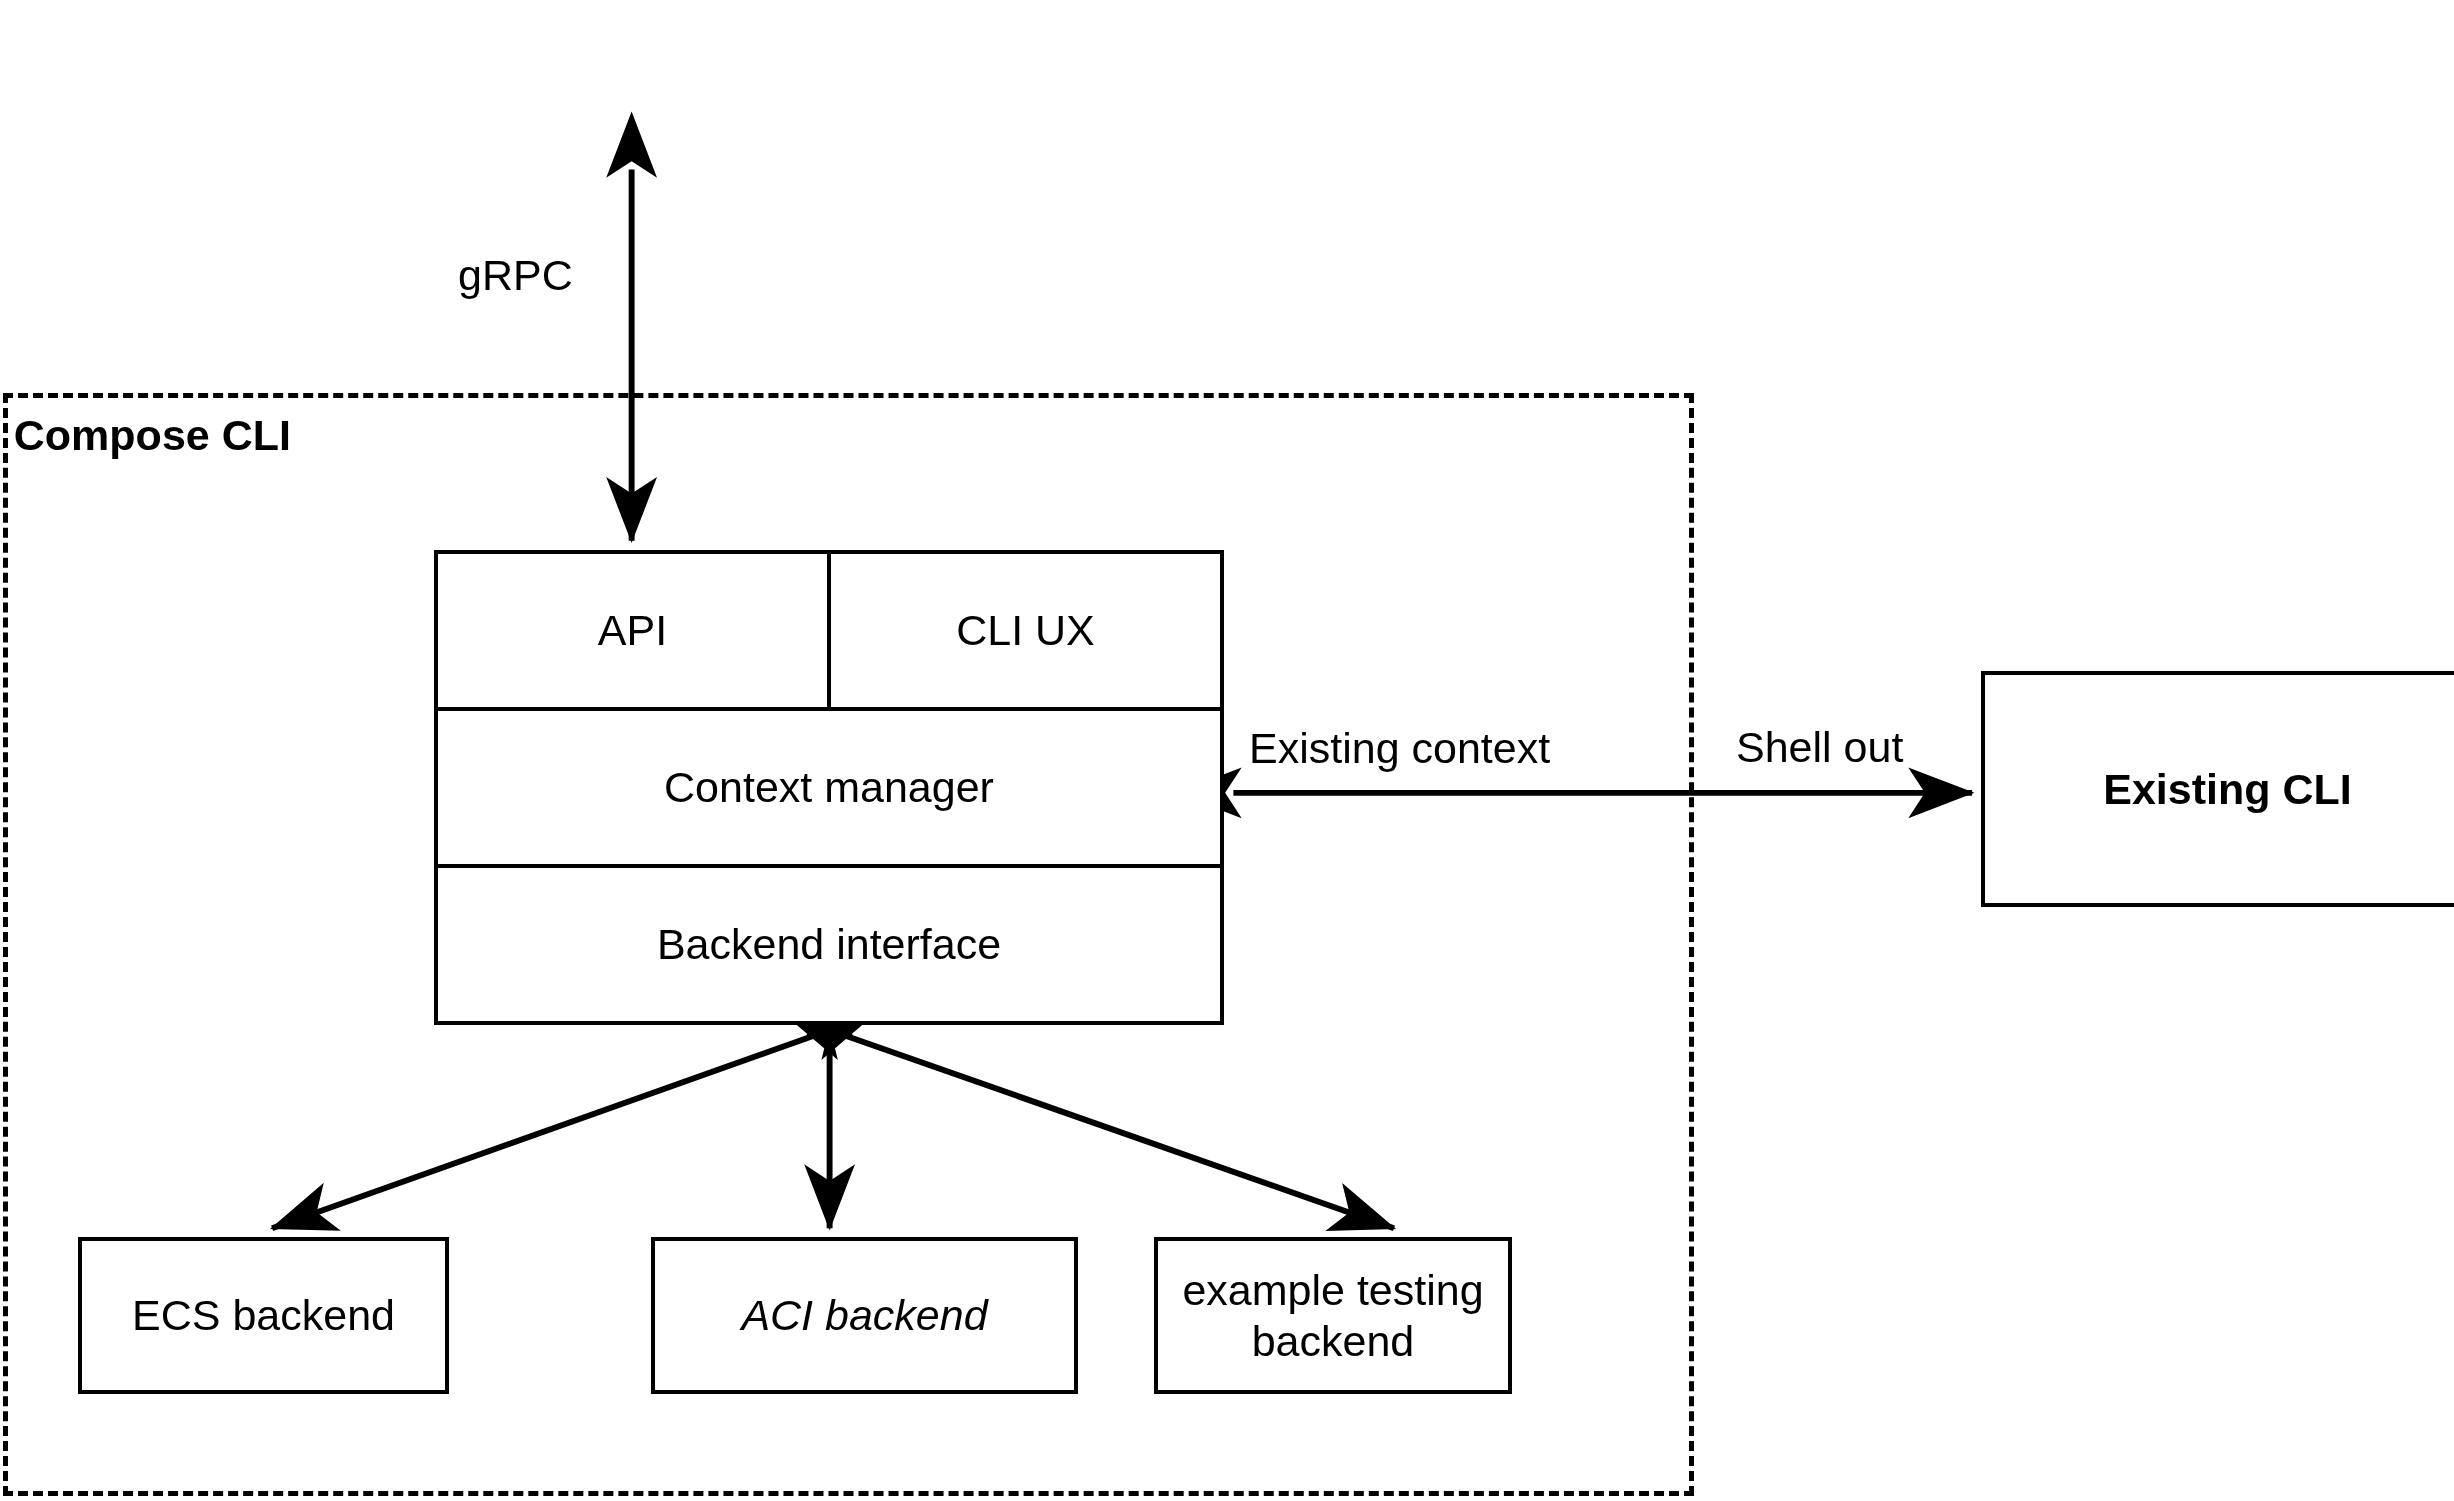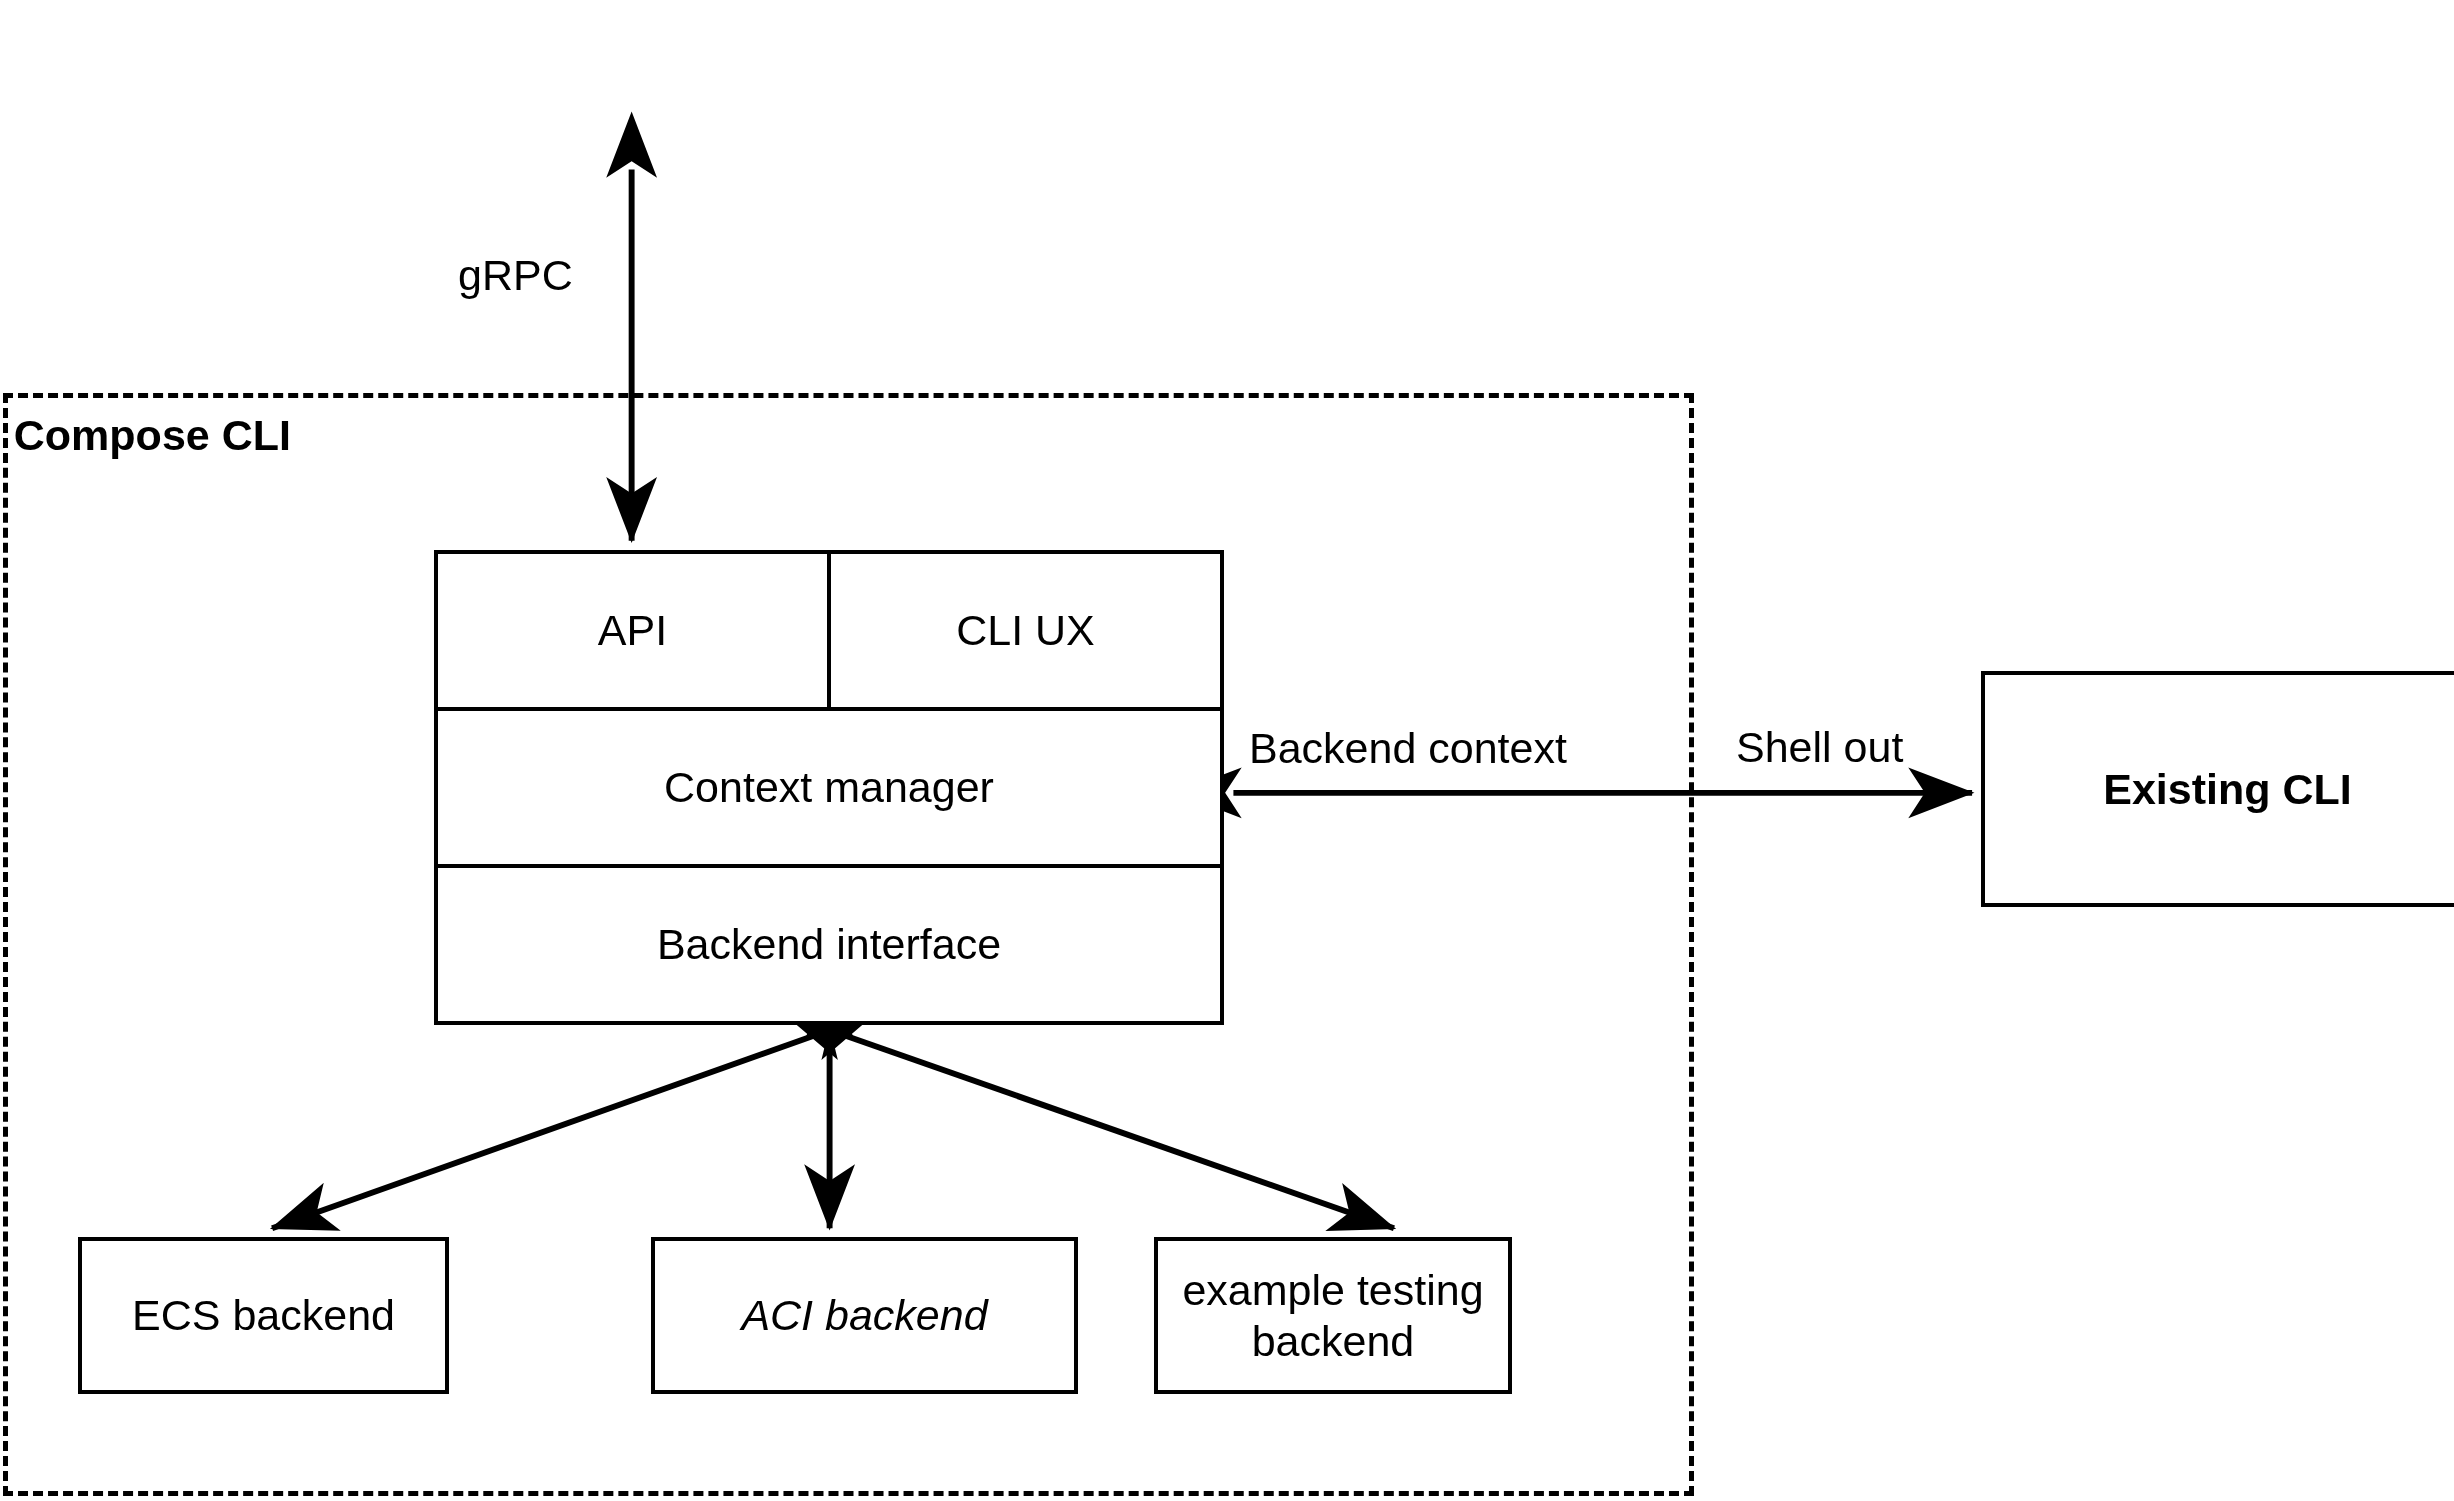--- a/index.html
+++ b/index.html
@@ -161,21 +161,21 @@
     <line x1="1252" y1="805" x2="2002" y2="805" stroke="#000000" stroke-width="6" marker-start="url(#arrow-start)" marker-end="url(#arrow-end)"></line>
 
     <line x1="833" y1="1049" x2="276" y2="1247" stroke="#000000" stroke-width="6" marker-start="url(#arrow-start)" marker-end="url(#arrow-end)"></line>
 
     <line x1="842" y1="1049" x2="842" y2="1247" stroke="#000000" stroke-width="6" marker-start="url(#arrow-start)" marker-end="url(#arrow-end)"></line>
 
     <line x1="851" y1="1049" x2="1415" y2="1247" stroke="#000000" stroke-width="6" marker-start="url(#arrow-start)" marker-end="url(#arrow-end)"></line>
   </svg>
 
   <div class="edge-label" id="grpc-label">gRPC</div>
-  <div class="edge-label" id="existing-context-label">Backend context</div>
+  <div class="edge-label" id="existing-context-label">Existing context</div>
   <div class="edge-label" id="shell-out-label">Shell out</div>
 
 
   <div id="core-stack">
     <div class="stack-row">
       <div class="stack-cell">
         <span>API</span>
       </div>
       <div class="stack-cell">
         <span>CLI UX</span>

